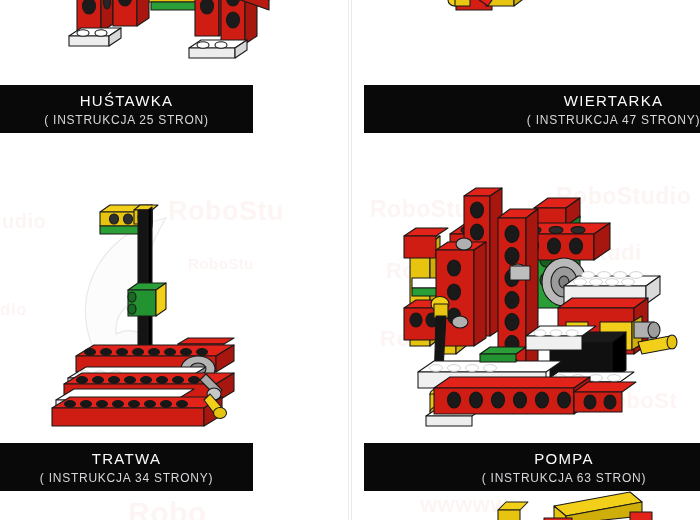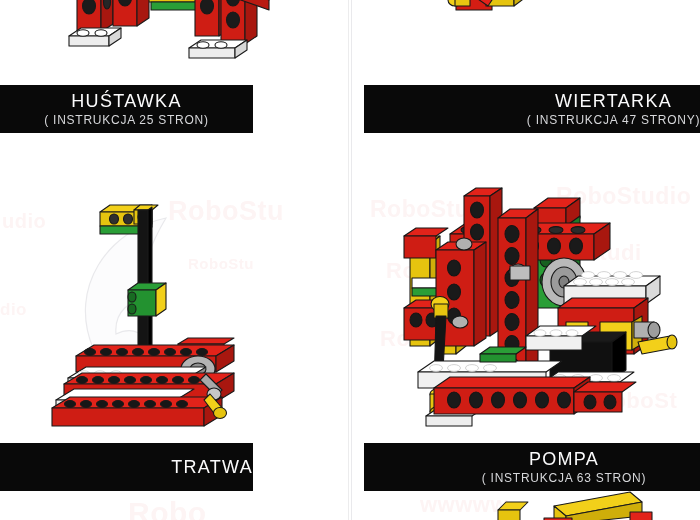--- a/index.html
+++ b/index.html
@@ -26,25 +26,25 @@
 
   
   .bar{
     position:absolute;height:48px;background:#090909;
     box-sizing:border-box;
     display:flex;flex-direction:column;justify-content:center;
     overflow:hidden;
   }
   .bar.b-tl{left:0;top:85px;width:253px;align-items:center;}
   .bar.b-tr{left:364px;top:85px;width:379px;align-items:center;padding-left:120px;}
-  .bar.b-bl{left:0;top:443px;width:253px;align-items:flex-end;}
+  .bar.b-bl{left:0;top:443px;width:253px;align-items:center;}
   .bar.b-br{left:364px;top:443px;width:336px;align-items:center;padding-left:64px;}
 
   .bar-title{
-    color:#fbfbfc;font-size:18px;letter-spacing:1.3px;
+    color:#fbfbfc;font-size:15px;letter-spacing:1.3px;
     line-height:20px;white-space:nowrap;font-weight:400;
   }
   .bar-sub{
     color:#d6d7da;font-size:12px;letter-spacing:.75px;
     line-height:15px;white-space:nowrap;margin-top:2px;font-weight:400;
   }
 
   
   .wm{
     position:absolute;color:#fdf4f4;font-weight:700;
@@ -505,20 +505,21 @@
     <div class="bar-sub">( INSTRUKCJA 25 STRON)</div>
   </div>
 
   <div class="bar b-tr">
     <div class="bar-title">WIERTARKA</div>
     <div class="bar-sub">( INSTRUKCJA 47 STRONY)</div>
   </div>
 
   <div class="bar b-bl">
     <div class="bar-title">TRATWA</div>
+    <div class="bar-sub">( INSTRUKCJA 34 STRONY)</div>
   </div>
 
   <div class="bar b-br">
     <div class="bar-title">POMPA</div>
     <div class="bar-sub">( INSTRUKCJA 63 STRON)</div>
   </div>
 
 </div>
 
 </body></html>

